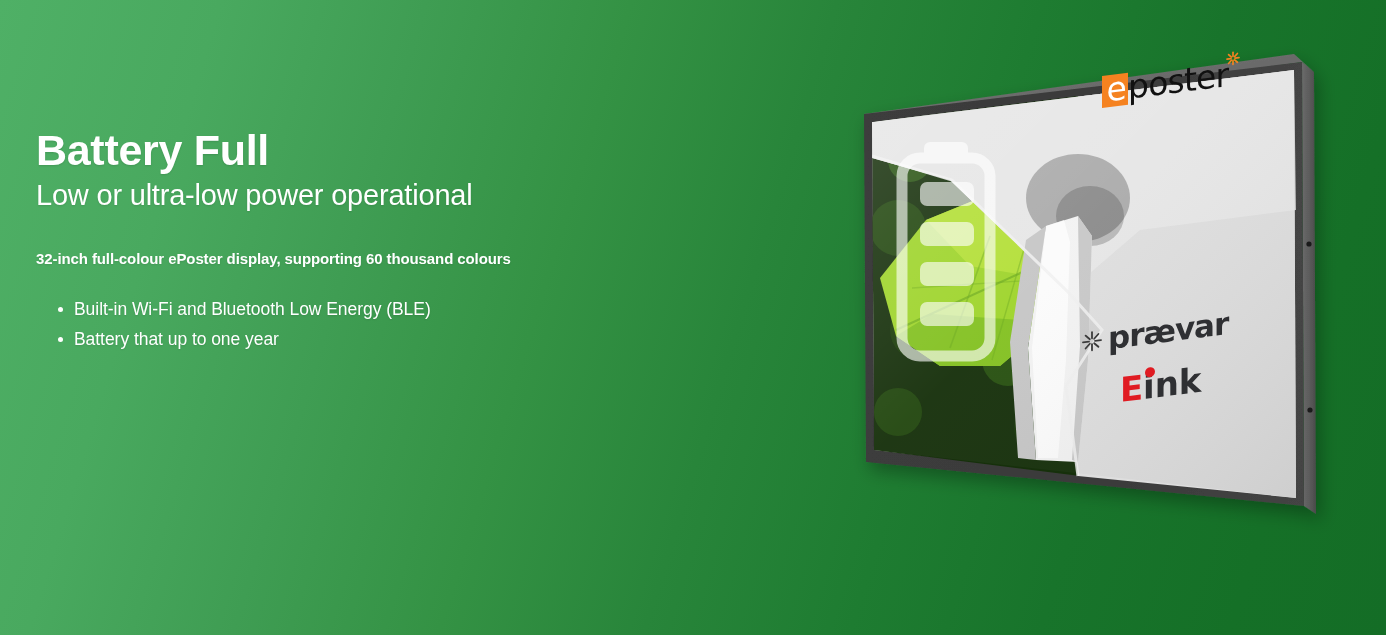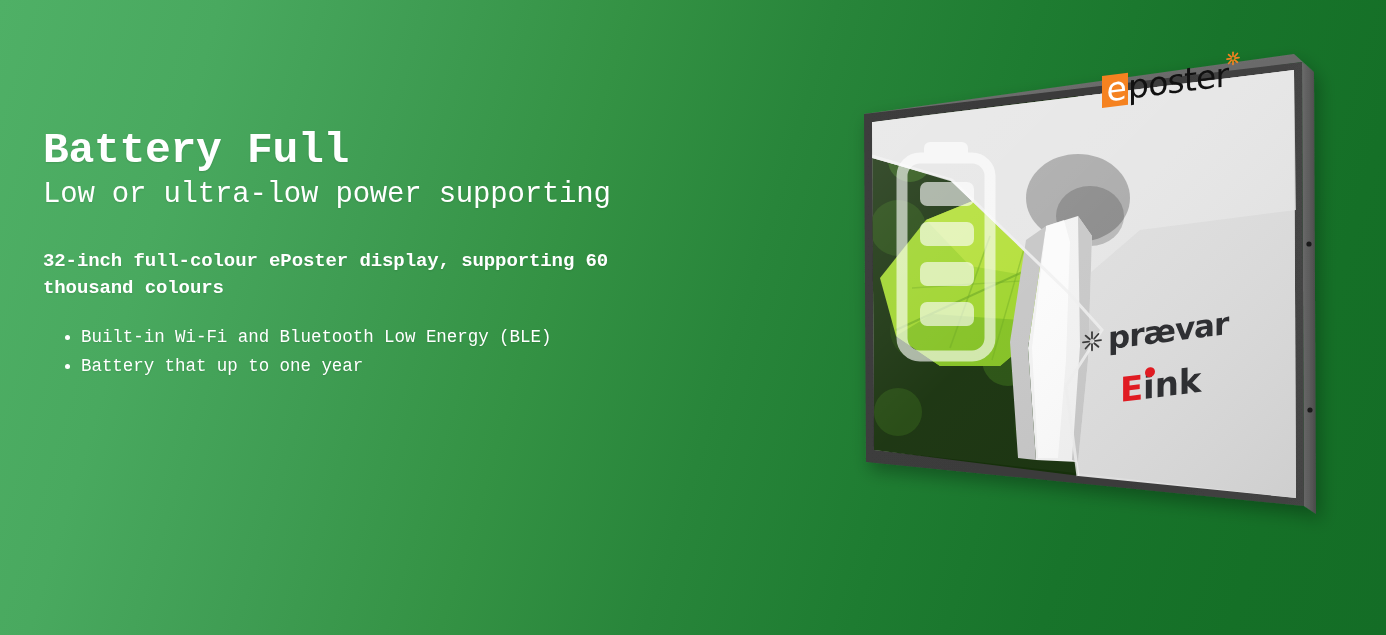--- a/index.html
+++ b/index.html
@@ -27,25 +27,24 @@
         #1e7c31 66%,
         #18742b 78%,
         #157027 90%,
         #146d26 100%);
     overflow: hidden;
   }
 
   
   .text-col {
     position: absolute;
-    left: 43px;
+    left: 36px;
     top: 128px;
     width: 660px;
     color: #ffffff;
-    font-family: Liberation Mono, monospace;
   }
 
   .headline {
     font-size: 43px;
     font-weight: bold;
     line-height: 1.05;
     letter-spacing: -0.3px;
     margin: 0 0 6px 0;
     text-shadow: 0 1px 2px rgba(0,0,0,0.12);
   }
@@ -53,25 +52,25 @@
   .subhead {
     font-size: 29px;
     font-weight: 400;
     line-height: 1.12;
     letter-spacing: -0.2px;
     margin: 0 0 36px 0;
     text-shadow: 0 1px 2px rgba(0,0,0,0.10);
   }
 
   .intro {
-    font-size: 19px;
+    font-size: 15px;
     font-weight: bold;
     line-height: 1.45;
     letter-spacing: -0.1px;
-    margin: 0 0 20px 0;
+    margin: 0 0 26px 0;
     max-width: 600px;
     text-shadow: 0 1px 2px rgba(0,0,0,0.10);
   }
 
   .bullets {
     margin: 12px;
     padding: 0 0 0 26px;
     list-style: none;
     max-width: 620px;
   }
@@ -111,21 +110,21 @@
 </style>
 </head>
 <body>
 
 <div id="stage">
 
   <div class="text-col">
 
     <h1 class="headline">Battery Full</h1>
 
-    <h2 class="subhead">Low or ultra-low power supporting</h2>
+    <h2 class="subhead">Low or ultra-low power operational</h2>
 
     <p class="intro">32-inch full-colour ePoster display, supporting 60 thousand colours</p>
 
     <ul class="bullets">
       <li>Built-in Wi-Fi and Bluetooth Low Energy (BLE)</li>
       <li>Battery that up to one year</li>
     </ul>
   </div>
 
   <div id="monitor-wrap">

